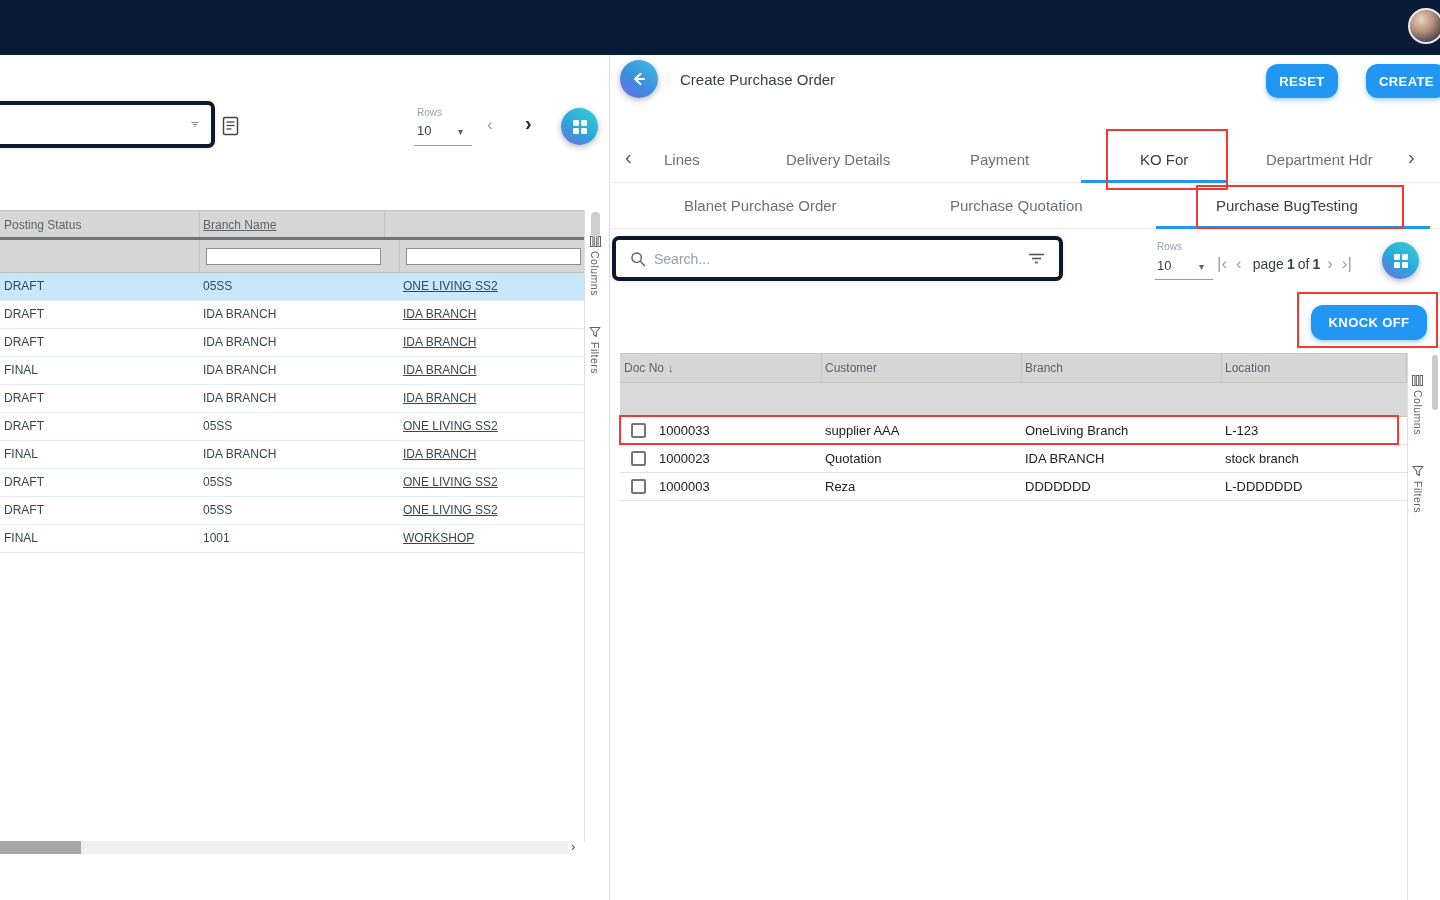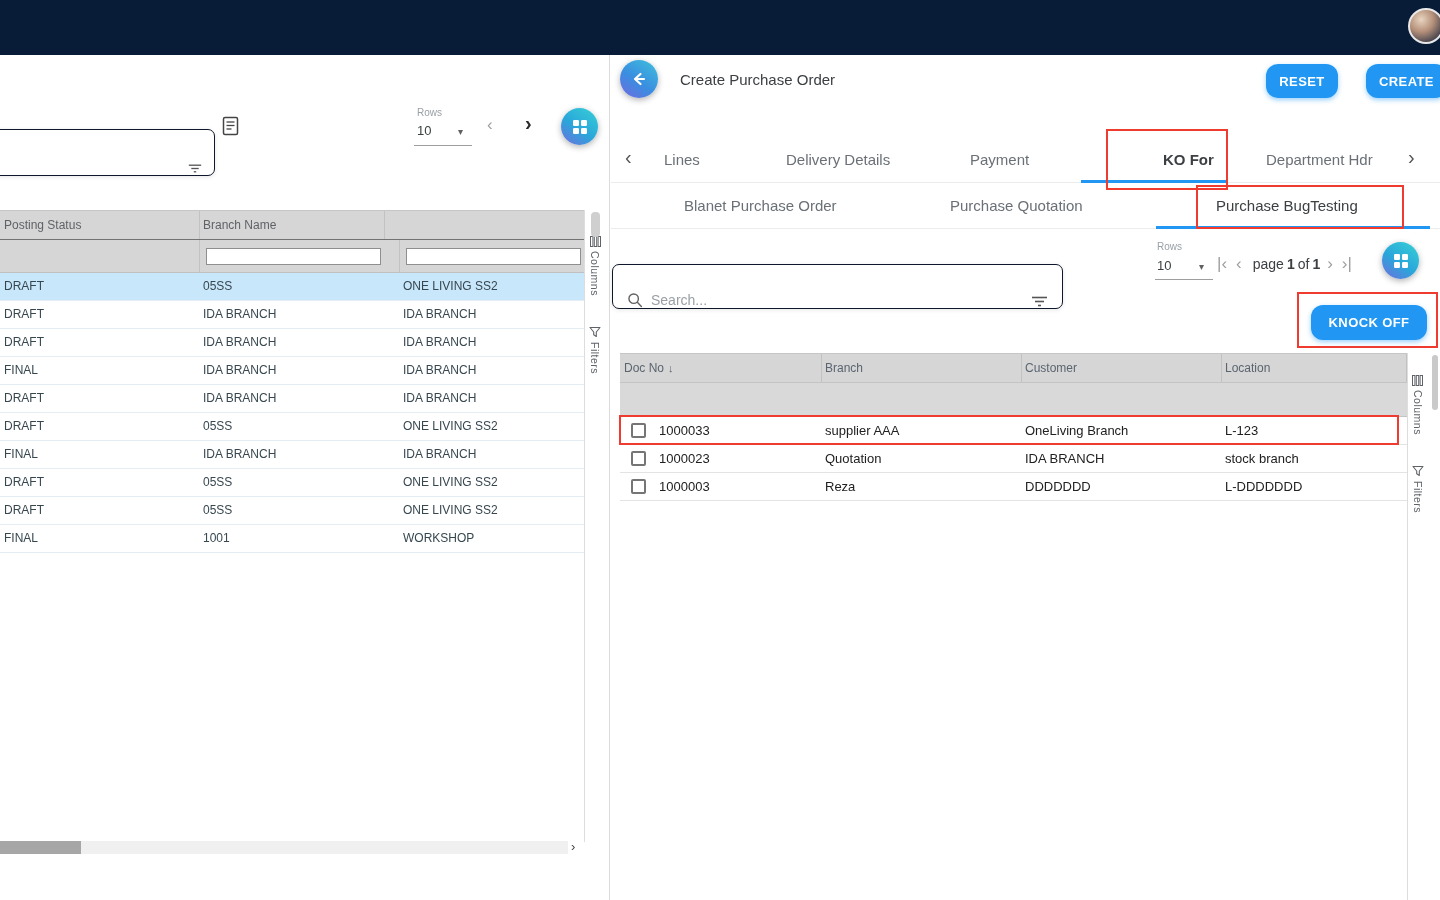--- a/index.html
+++ b/index.html
@@ -24,50 +24,50 @@
   .circle-btn { position:absolute; width:37px; height:37px; border-radius:50%;
                 display:flex; align-items:center; justify-content:center;
                 background:linear-gradient(215deg,#36ccd6 5%,#2aa6da 55%,#8a5ae0 115%);
                 box-shadow:0 2px 6px rgba(0,0,0,.3); cursor:pointer; }
   .rows-label { position:absolute; font-size:10px; color:#9aa0a6; }
   .rows-value { position:absolute; font-size:13px; color:#3c4043; }
   .rows-caret { position:absolute; font-size:10px; color:#616161; }
   .rows-underline { position:absolute; height:1px; background:#9e9e9e; }
   .pg-ic { font-size:17px; color:#9e9e9e; cursor:pointer; line-height:1; }
   .pg-ic.dark { color:#2b2b2b; font-weight:bold; font-size:20px; }
-  .search-card { position:absolute; background:#fff; border:1px solid #0f172a; border-radius:7px;
-                 box-shadow:0 1px 4px rgba(0,0,0,.10); display:flex; align-items:flex-end;margin-top:28px; }
+  .search-card { position:absolute; background:#fff; border:4px solid #0f172a; border-radius:7px;
+                 box-shadow:0 1px 4px rgba(0,0,0,.10); display:flex; align-items:center; }
   .search-card input { border:none; outline:none; flex:1; font-size:14px; color:#3c4043;
                        font-family:"Liberation Sans",sans-serif; background:transparent; }
   .search-card input::placeholder { color:#9aa0a6; }
 
   
   .lsearch { left:-8px; top:46px; width:223px; height:47px; padding:0 12px 0 14px; }
   .ldoc-icon { position:absolute; left:222px; top:61px; cursor:pointer; }
   .l-rows-label { left:417px; top:52px; }
   .l-rows-value { left:417px; top:68px; }
   .l-rows-caret { left:458px; top:71px; }
   .l-rows-underline { left:414px; top:90px; width:58px; }
   .l-prev { position:absolute; left:487px; top:61px; }
   .l-next { position:absolute; left:525px; top:58px; }
   .l-grid-btn { left:561px; top:53px; }
 
   
   .ltable { position:absolute; left:0; top:155px; width:585px; }
   .lhead { display:flex; height:30px; background:var(--table-header-bg,#d6d6d6);
-           border-top:1px solid #c6c6c6; border-bottom:1px solid #737373; }
+           border-top:1px solid #c6c6c6; border-bottom:3px solid #737373; }
   .lhead .hc { font-size:12px; color:#5f6368; line-height:29px; border-right:1px solid #c2c2c2; }
   .lfilter { display:flex; height:33px; background:var(--table-header-bg,#d6d6d6); align-items:center;
              border-bottom:1px solid #c0c0c0; }
   .lfilter .fc { height:100%; display:flex; align-items:center; border-right:1px solid #c2c2c2; }
   .lfilter input { width:175px; height:17px; border:1px solid #8f8f8f; background:#fff; margin-left:3px;
                    font-size:11px; padding:0 3px; font-family:"Liberation Sans",sans-serif; }
   .c1 { width:200px; padding-left:4px; }
   .c2 { width:200px; padding-left:3px; }
-  .c3 { width:185px; padding-left:3px; }
+  .c3 { width:185px; padding-left:3px;text-decoration:underline; }
   .lrow { display:flex; height:28px; border-bottom:1px solid #e4edf4; background:#fff; cursor:pointer; }
   .lrow.selected { background:var(--selected-row-bg,#c9e7fb); }
   .lrow .dc { font-size:12px; color:#37474f; line-height:27px; white-space:nowrap; overflow:hidden; }
 
   
   .strip { position:absolute; background:#fff; border-left:1px solid #ddd; display:flex;
            flex-direction:column; align-items:center; }
   .lstrip { left:584px; top:155px; width:21px; height:632px; }
   .rstrip { left:796px; top:298px; width:20px; height:547px; }
   .strip-thumb { position:absolute; left:6px; top:2px; width:9px; height:25px; background:#cfcfcf; border-radius:4px; }
@@ -289,21 +289,21 @@
   <span class="rtitle">Create Purchase Order</span>
 
   <button class="blue-btn btn-reset">RESET</button>
   <button class="blue-btn btn-create">CREATE</button>
 
   <div class="rtabs">
     <span class="tab-chev" style="left:14px;">‹</span>
     <span class="tab" style="left:53px;">Lines</span>
     <span class="tab" style="left:175px;">Delivery Details</span>
     <span class="tab" style="left:359px;">Payment</span>
-    <span class="tab active" style="left:552px;font-weight:bold;">KO For</span>
+    <span class="tab active" style="left:529px;">KO For</span>
     <span class="tab" style="left:655px;">Department Hdr</span>
     <span class="tab-chev" style="left:797px;">›</span>
   </div>
   <div class="tab-underline"></div>
 
   <div class="rsubtabs">
     <span class="tab" style="left:73px;">Blanet Purchase Order</span>
     <span class="tab" style="left:339px;">Purchase Quotation</span>
     <span class="tab active" style="left:605px;">Purchase BugTesting</span>
   </div>
@@ -342,22 +342,22 @@
       <rect x="1" y="9" width="6" height="6" rx="1.2" fill="#fff"></rect>
       <rect x="9" y="9" width="6" height="6" rx="1.2" fill="#fff"></rect>
     </svg>
   </div>
 
   <button class="blue-btn knockoff-btn">KNOCK OFF</button>
 
   <div class="rtable">
     <div class="rhead">
       <div class="hc rc1"><span>Doc No</span><span class="sort-arrow">↓</span></div>
+      <div class="hc rc2">Customer</div>
       <div class="hc rc3">Branch</div>
-      <div class="hc rc2">Customer</div>
       <div class="hc rc4">Location</div>
     </div>
     <div class="rfilter"></div>
 
     <div class="rrow">
       <div class="dc rc1">
           <span class="cbx"></span>
           <span>1000033</span>
         </div>
       <div class="dc rc2">supplier AAA</div>

